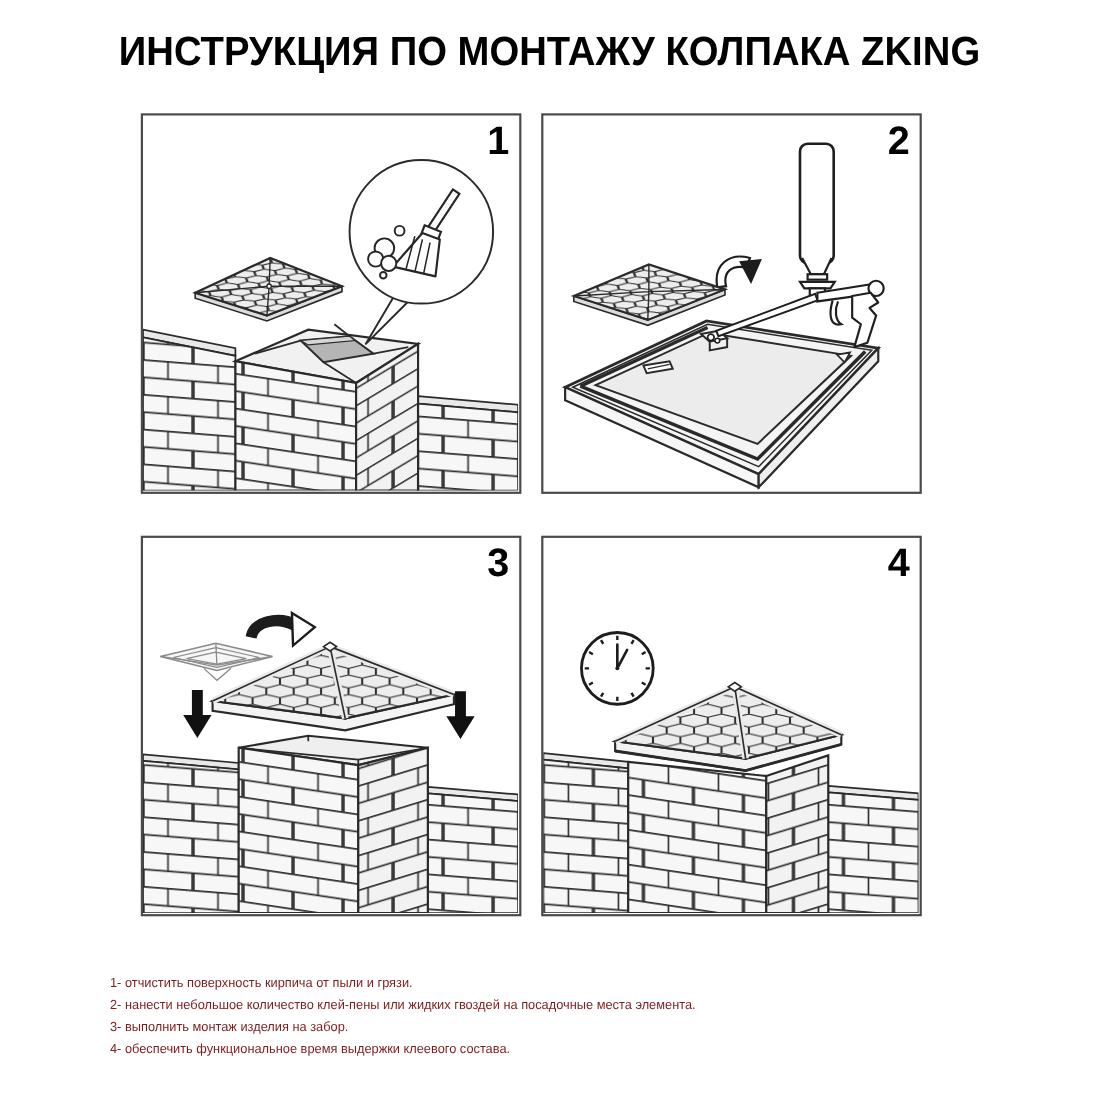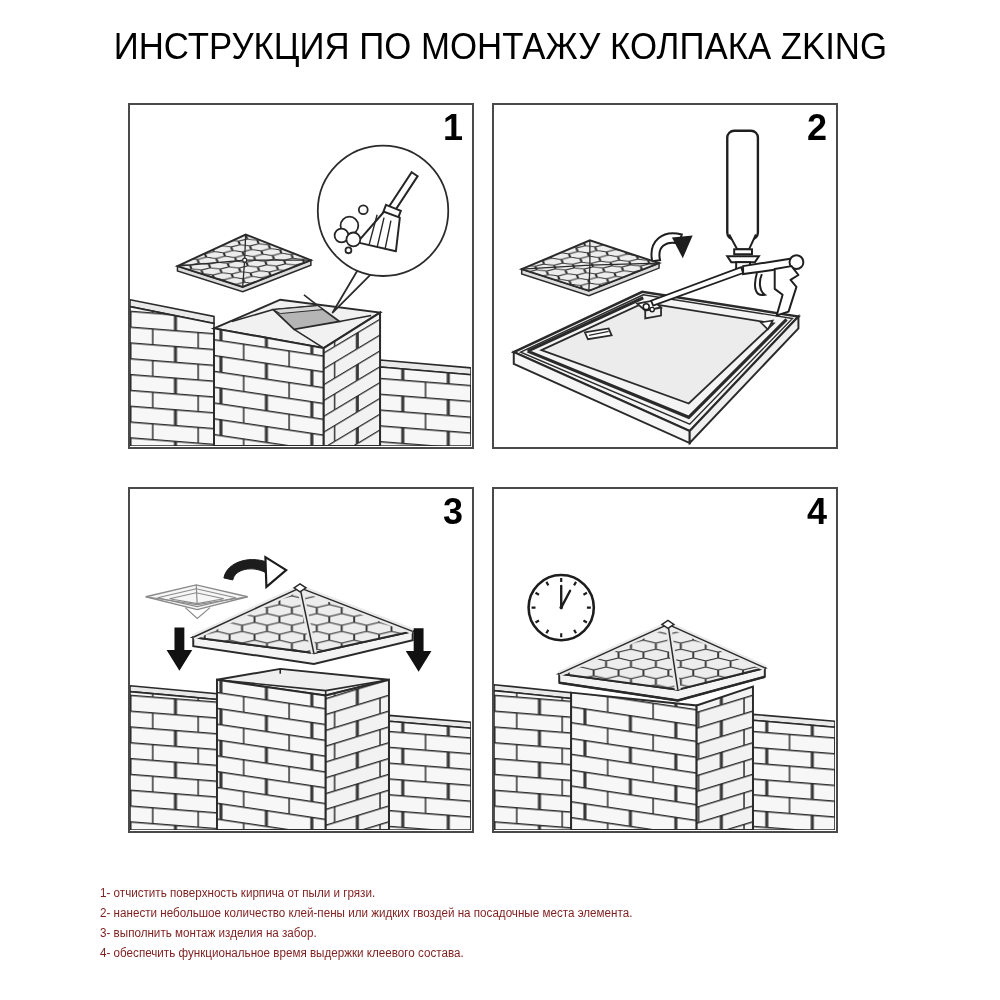--- a/index.html
+++ b/index.html
@@ -1,19 +1,19 @@
 <!DOCTYPE html>
 <html><head>
 <meta charset="utf-8">
 <style>
   html,body{margin:0;padding:0;background:#fff;width:1000px;height:1000px;overflow:hidden;
     font-family:"Liberation Sans","DejaVu Sans",sans-serif;}
   .stage{position:absolute;left:0;top:0;width:1000px;height:1000px;background:#fff;}
   .title{position:absolute;left:0;top:26px;width:1000px;text-align:center;
-    font-size:37px;font-weight:400;color:#000;letter-spacing:0px;white-space:nowrap;}
+    font-size:37px;font-weight:700;color:#000;letter-spacing:0px;white-space:nowrap;}
   .title span{display:inline-block;transform:scaleX(.94);transform-origin:center;}
   .panel{position:absolute;width:346px;height:346px;border:2px solid #4a4a4a;
     background:#fff;box-sizing:border-box;}
   .panel svg{position:absolute;left:0;top:0;}
   .pnum{position:absolute;top:2px;right:9px;font-size:36px;font-weight:700;color:#000;line-height:1.15;}
   .p1{left:128px;top:103px;} .p2{left:492px;top:103px;}
   .p3{left:128px;top:487px;} .p4{left:492px;top:487px;}
   .instr{position:absolute;left:100px;top:883px;color:#7f1d1d;font-size:12px;line-height:20px;}
   .instr div{white-space:nowrap;transform:scaleX(.97);transform-origin:left center;}
 </style>

